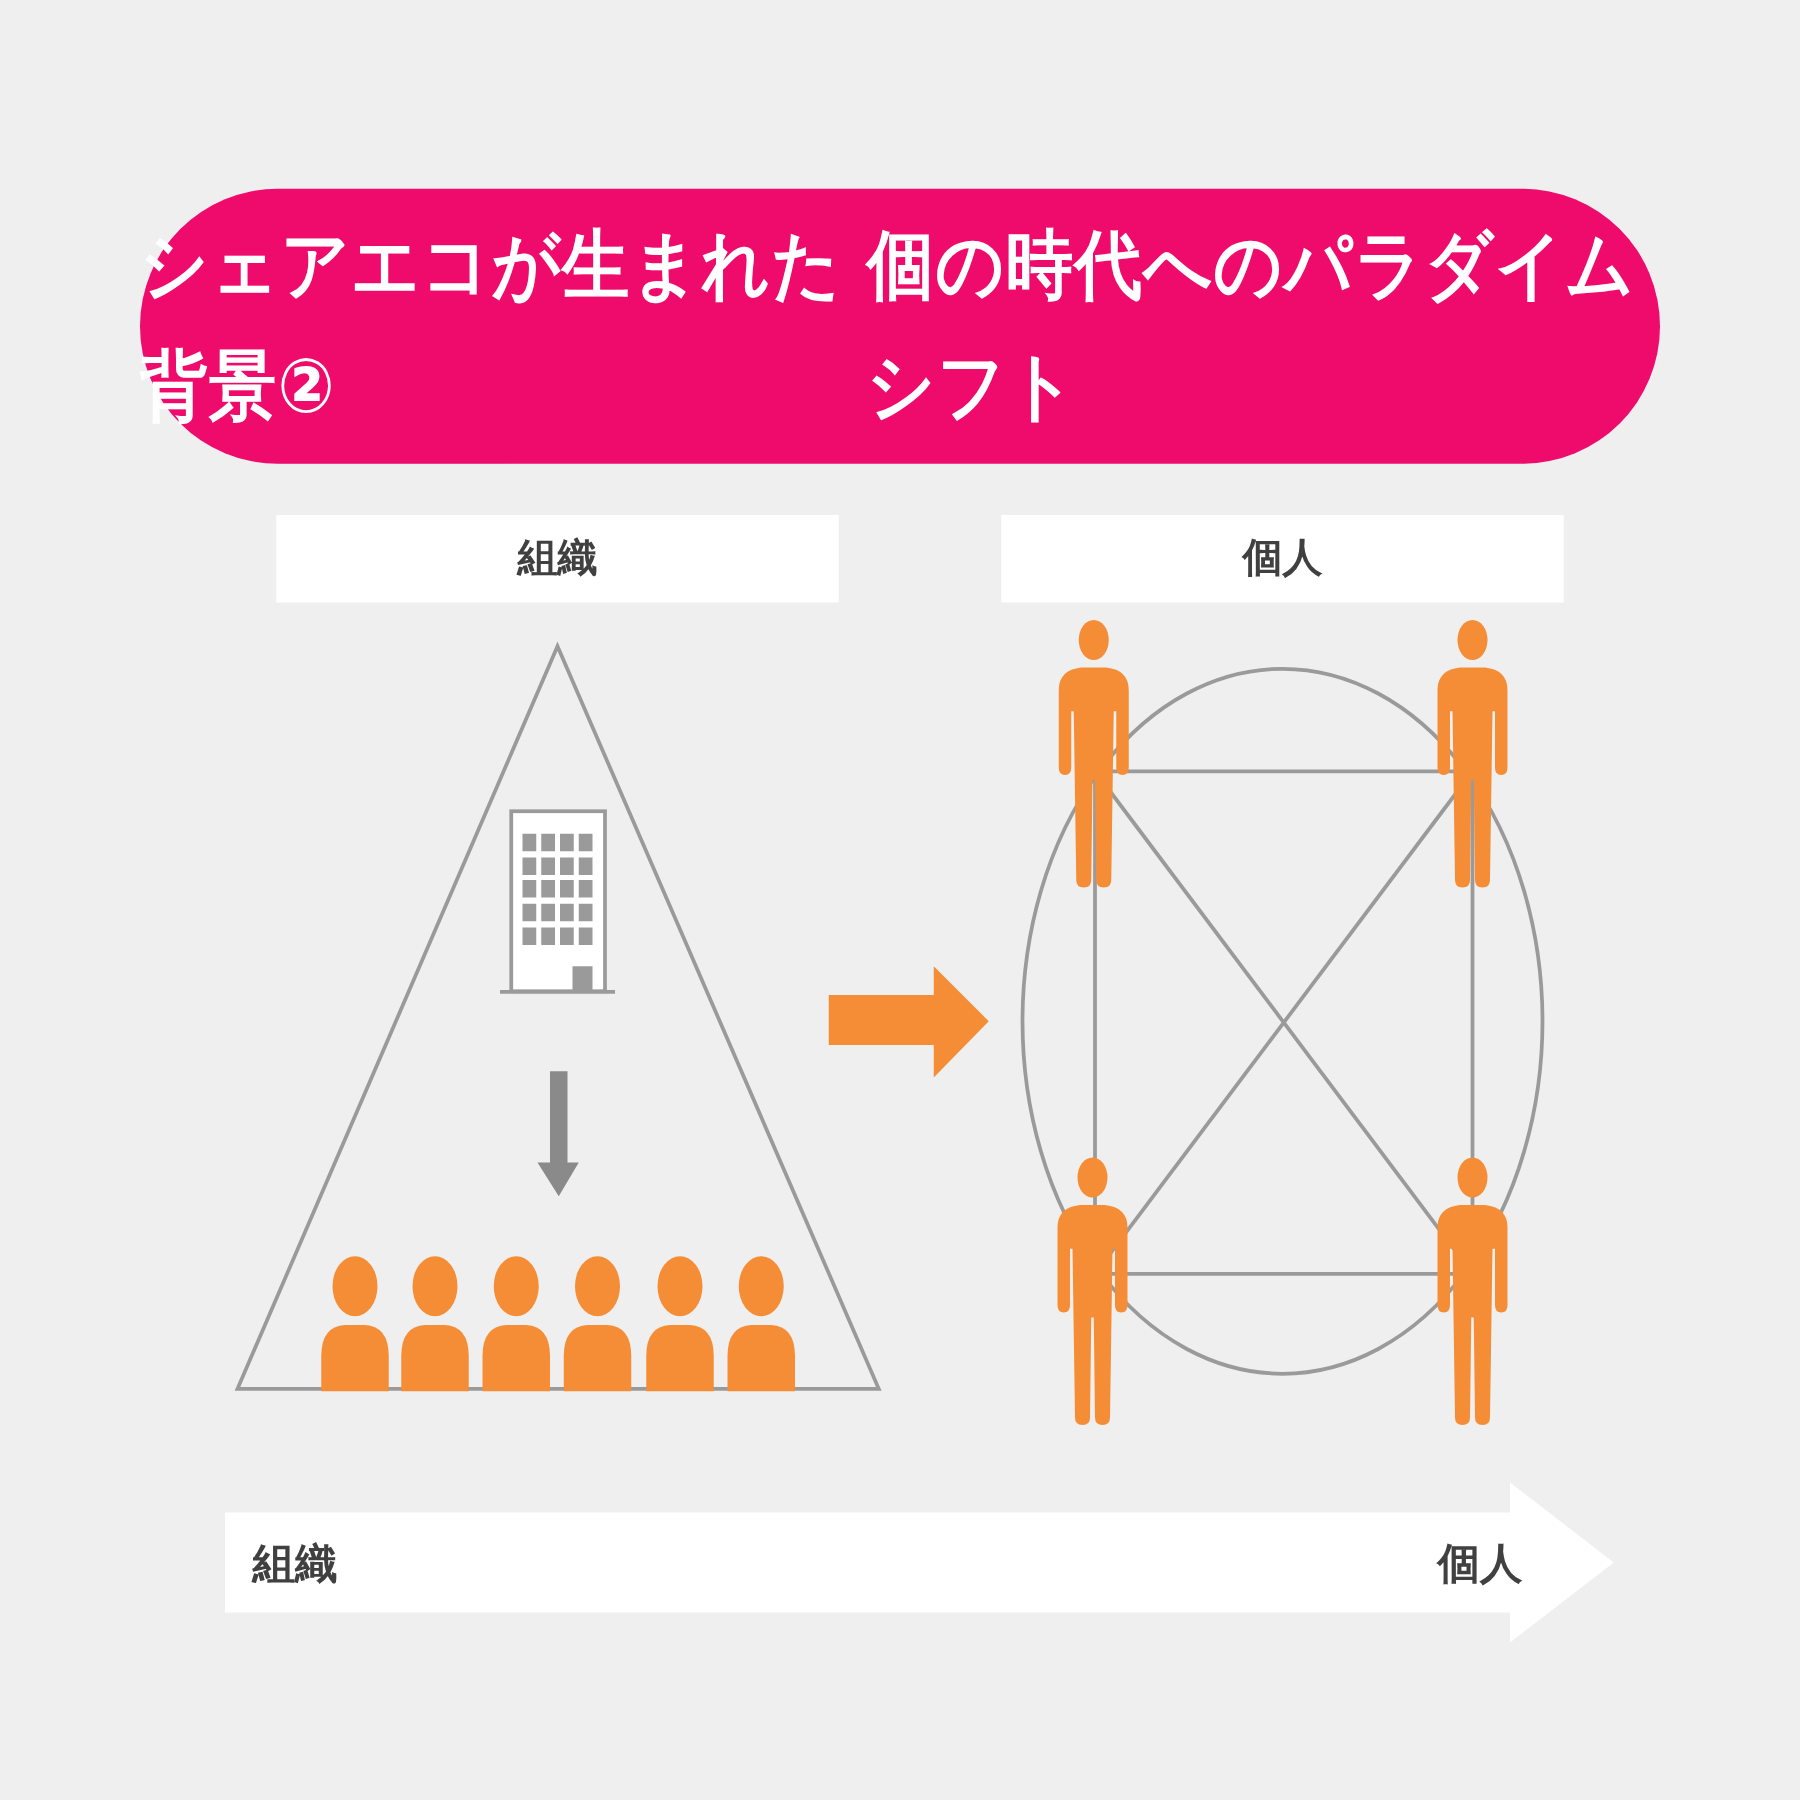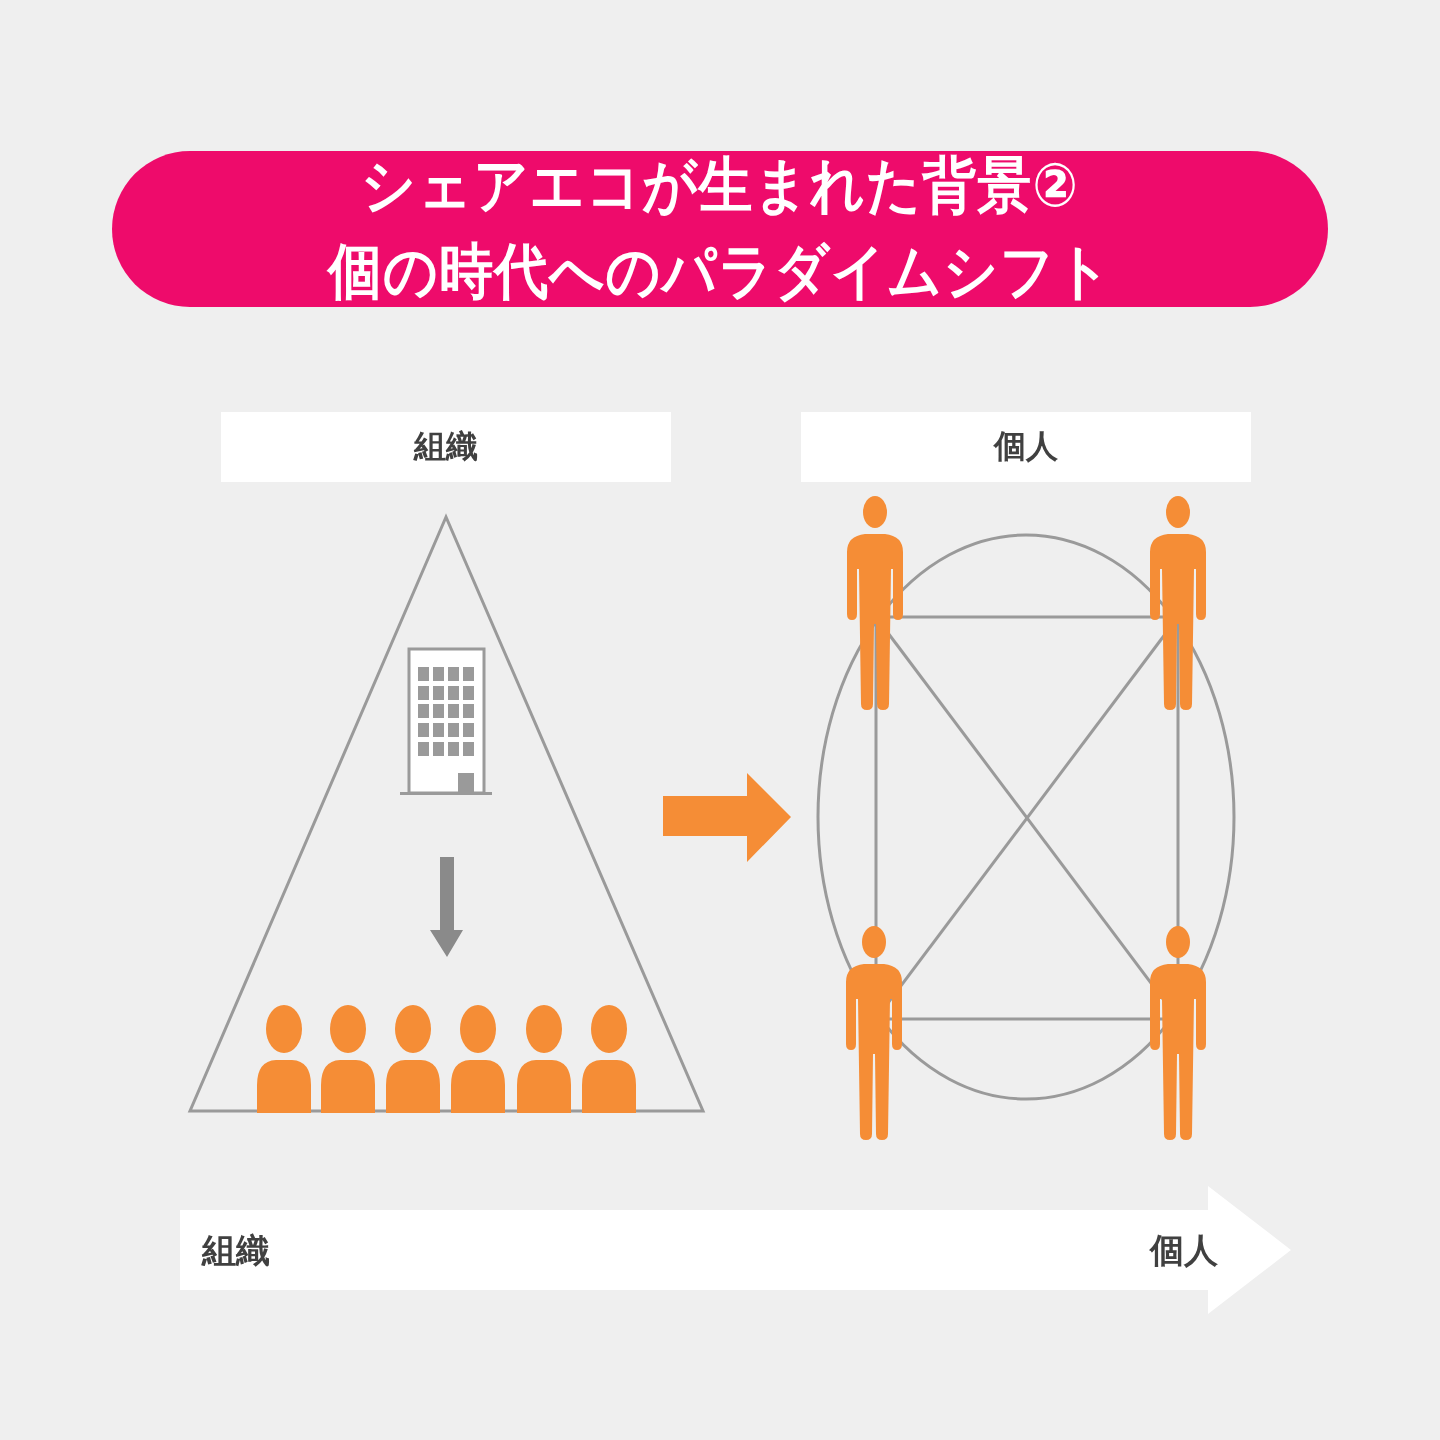--- a/index.html
+++ b/index.html
@@ -1,23 +1,23 @@
 <!DOCTYPE html>
 <html><head>
 <meta charset="utf-8">
 <style>
   html, body { margin:0; padding:0; }
   body {
     width:1440px; height:1440px; background:#efefef; position:relative; overflow:hidden;
     font-family: "DejaVu Sans", "Liberation Sans", sans-serif;
   }
   .title-pill {
-    position:absolute; left:112px; top:151px; width:1216px; height:156px;
+    position:absolute; left:112px; top:151px; width:1216px; height:220px;
     background:#ee0b6b; border-radius:110px;
-    display:flex; flex-direction:column; align-items:center; justify-content:center;
+    display:flex; flex-direction:row; align-items:center; justify-content:center;
   }
   .title-line {
     color:#fff; font-weight:bold; font-size:54px; line-height:86px; letter-spacing:1px;
     transform:scaleY(1.12);
   }
   .label-box {
     position:absolute; top:412px; height:70px; background:#fff;
     display:flex; align-items:center; justify-content:center;
     color:#404040; font-weight:bold; font-size:32px;
   }

